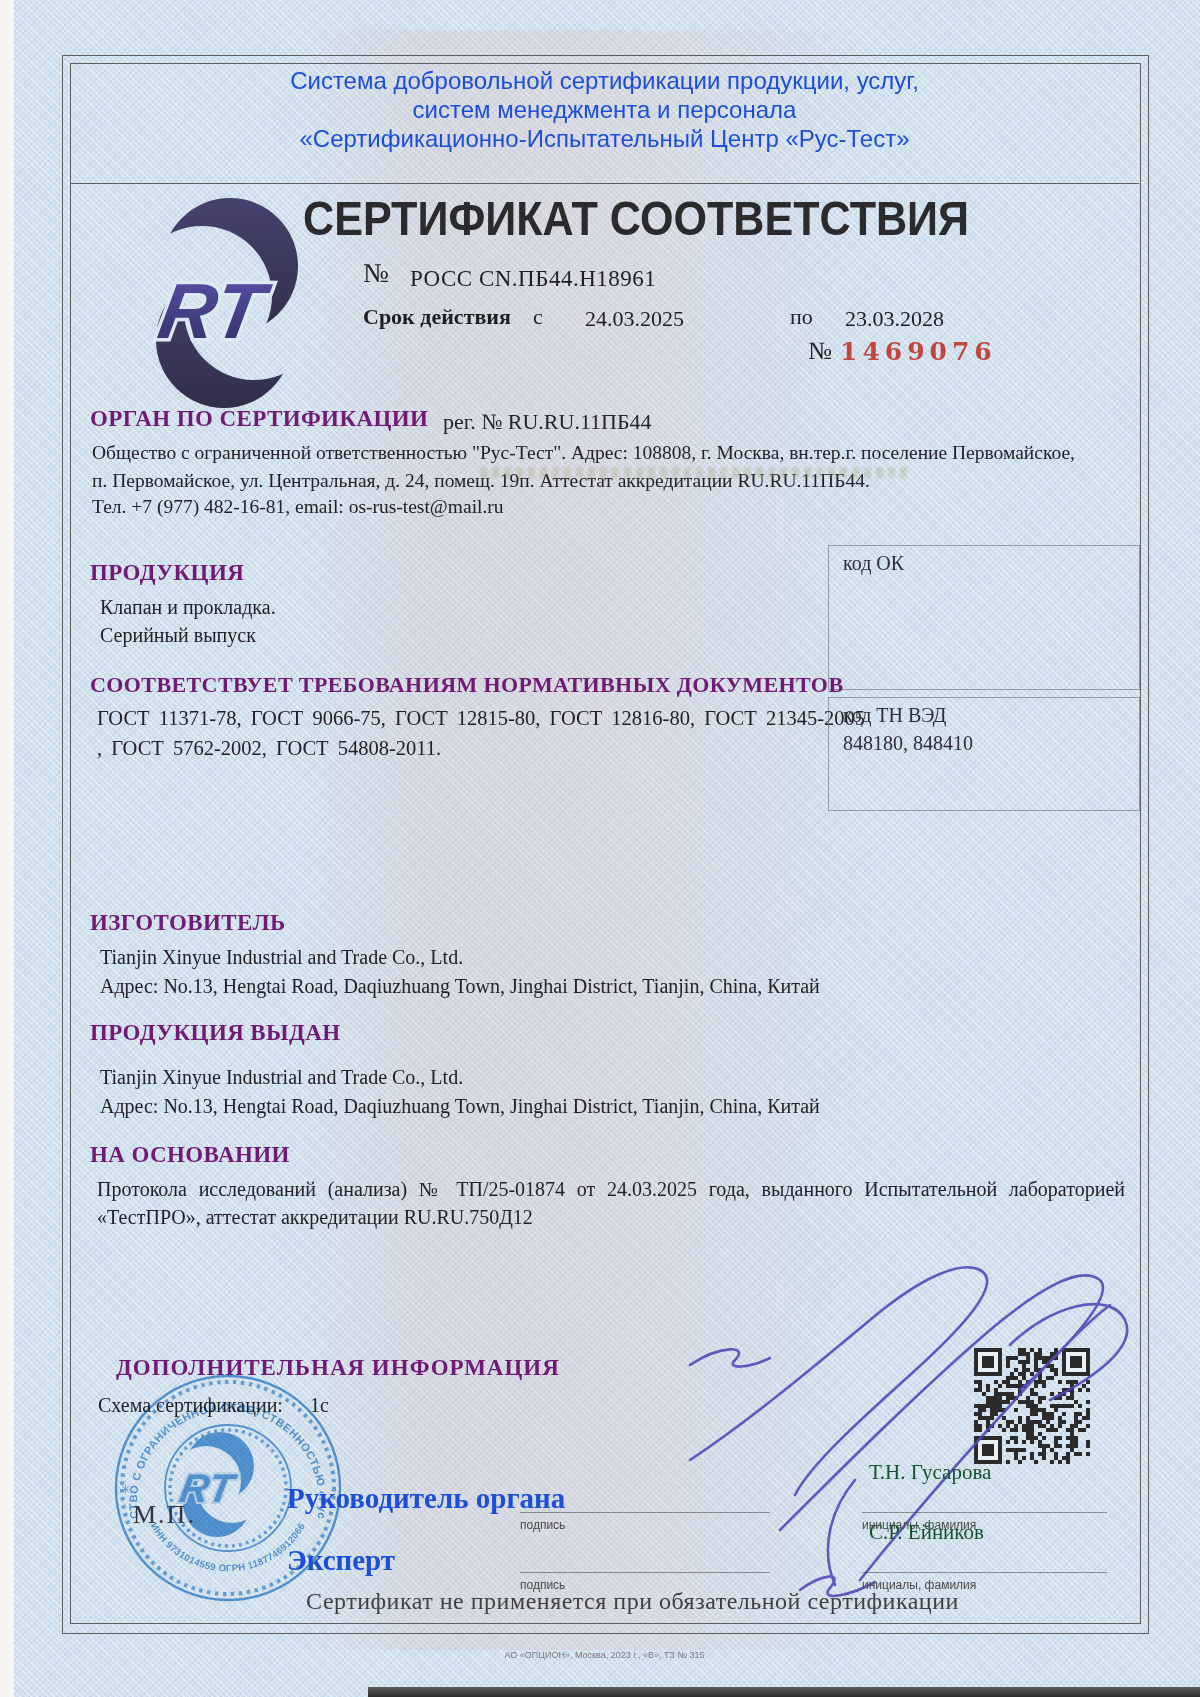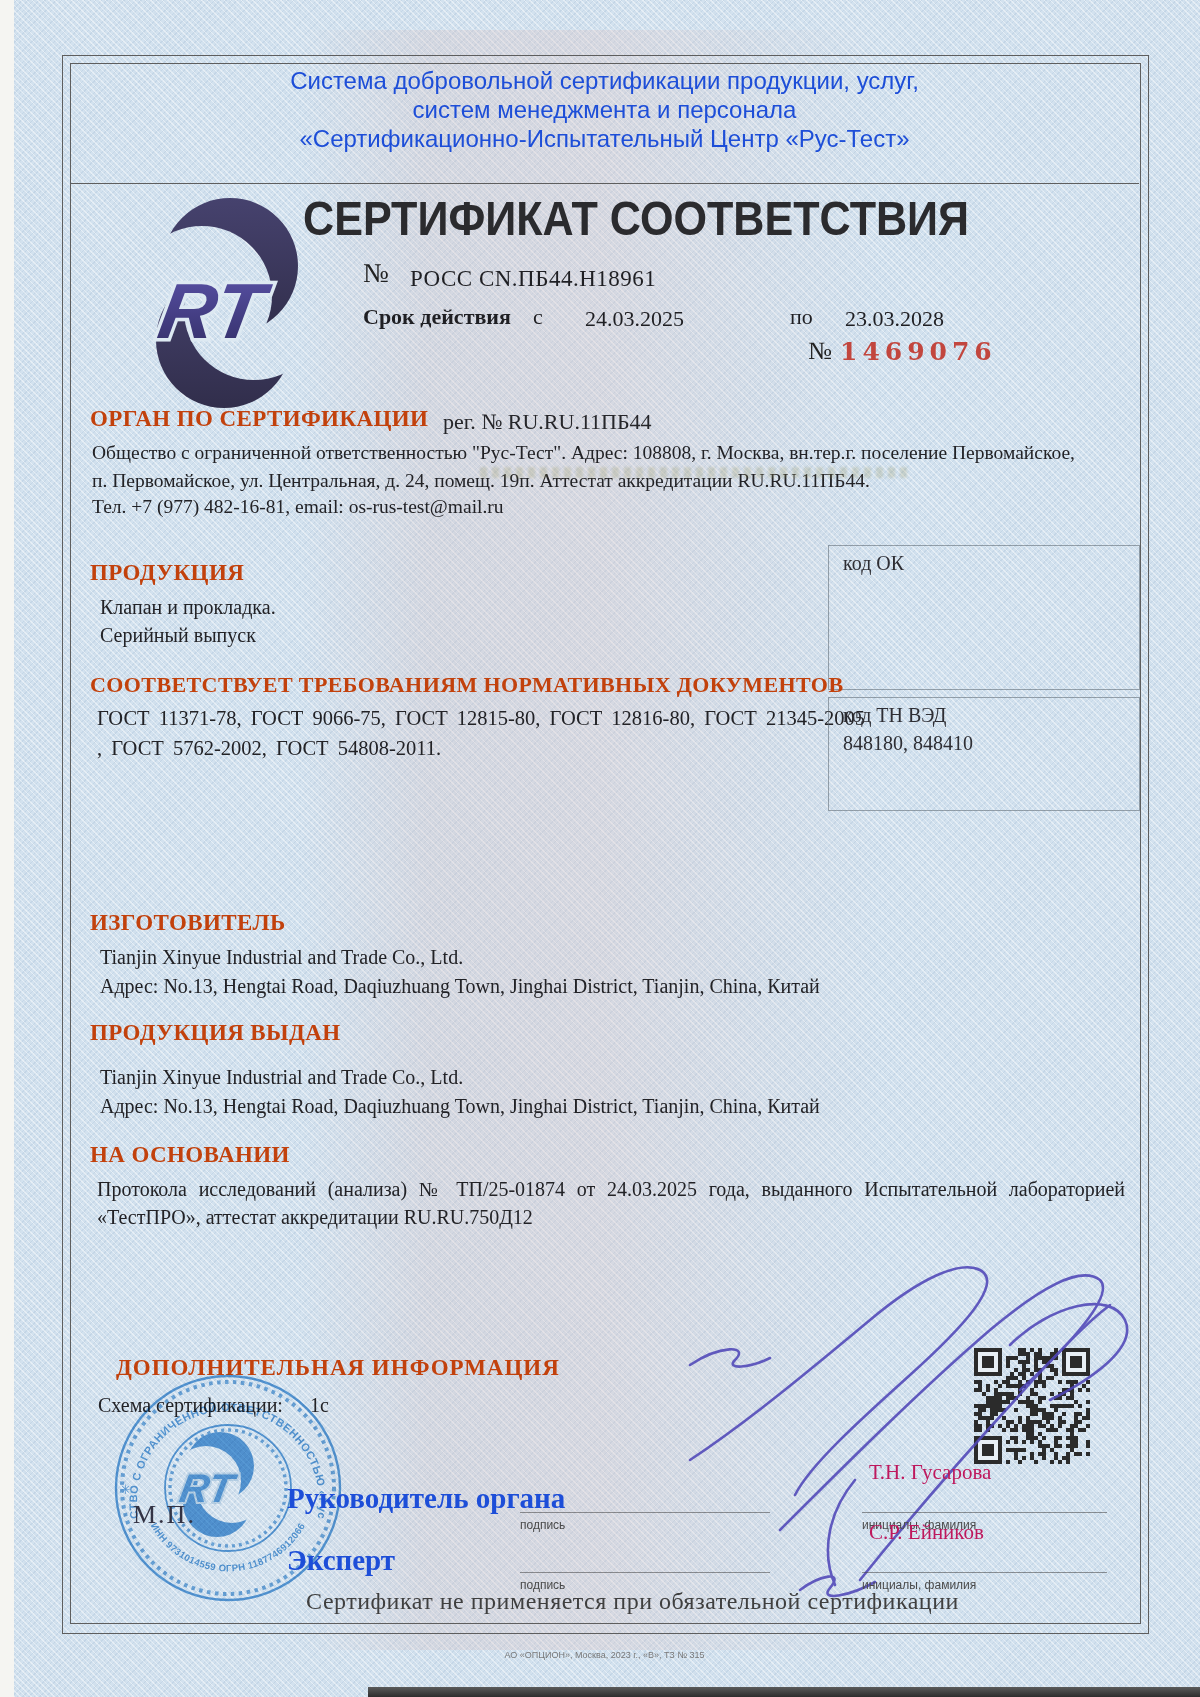--- a/index.html
+++ b/index.html
@@ -30,21 +30,21 @@
     letter-spacing:0px;}
   #no-label{left:363px;top:258px;font-size:27px;color:#222;}
   #no-value{left:410px;top:266px;font-size:23px;letter-spacing:.5px;color:#1f1f23;}
   #validity{left:363px;top:304px;font-size:22px;color:#1f1f23;white-space:nowrap;}
   #validity .lbl{font-weight:bold;}
   #validity .c{position:absolute;}
   #blank-no-label{left:808px;top:337px;font-size:25px;color:#222;}
   #blank-no{left:840px;top:337px;font-family:"DejaVu Serif",serif;font-size:25px;font-weight:600;
     letter-spacing:5px;color:#c2463e;}
   
-  .h{font-size:23px;font-weight:bold;color:#c2410c;letter-spacing:.4px;white-space:nowrap;}
+  .h{font-size:23px;font-weight:bold;color:#701a75;letter-spacing:.4px;white-space:nowrap;}
   .body-line{font-size:20px;color:#222226;white-space:nowrap;}
   .small-line{font-size:19.5px;color:#222226;white-space:nowrap;}
   
   #ghost{left:480px;top:467px;width:430px;height:11px;border-radius:2px;filter:blur(1.2px);opacity:.5;
     background:repeating-linear-gradient(90deg, rgba(150,148,88,.45) 0 7px, rgba(150,148,88,0) 7px 12px);}
   
   .code-box{border:1px solid rgba(90,100,110,.55);}
   #box-ok{left:828px;top:545px;width:310px;height:143px;}
   #box-tnved{left:828px;top:697px;width:310px;height:112px;}
   .code-label{font-size:20px;color:#2e2e34;}
@@ -53,21 +53,21 @@
   
   #basis-l1{left:97px;top:1178px;width:1028px;font-size:20px;color:#222226;
     text-align:justify;text-align-last:justify;white-space:normal;}
   
   #dop-h{letter-spacing:1px;}
   
   .role{font-size:29px;font-weight:bold;color:#1d4ed8;white-space:nowrap;}
   .sig-line{position:absolute;height:1px;background:rgba(70,70,70,.55);}
   .sig-cap{position:absolute;font-family:"Liberation Sans",sans-serif;font-size:12px;color:#4a4a4a;
     }
-  .name{position:absolute;font-size:21px;color:#be185d;white-space:nowrap;}
+  .name{position:absolute;font-size:21px;color:#14532d;white-space:nowrap;}
   #mp{left:118px;top:1500px;font-size:26px;letter-spacing:2px;color:#333344;margin-left:15px;}
   #final-note{left:70px;top:1588px;width:1069px;text-align:center;font-size:24px;
     letter-spacing:.5px;color:#3f3f3f;margin-left:28px;}
   #print-info{left:70px;top:1650px;width:1069px;text-align:center;
     font-family:"Liberation Sans",sans-serif;font-size:9px;color:#787878;}
   #left-edge{position:absolute;left:0;top:0;width:14px;height:1697px;background:#f5f5f2;}
   #bottom-bar{position:absolute;left:368px;top:1687px;width:832px;height:10px;
     background:linear-gradient(#5a5a5a,#2d2d2d);}
   svg text{font-family:"Liberation Sans",sans-serif;}
   .stamp-arc{font-size:11px;letter-spacing:.6px;fill:#3d8fd4;font-weight:bold;}

